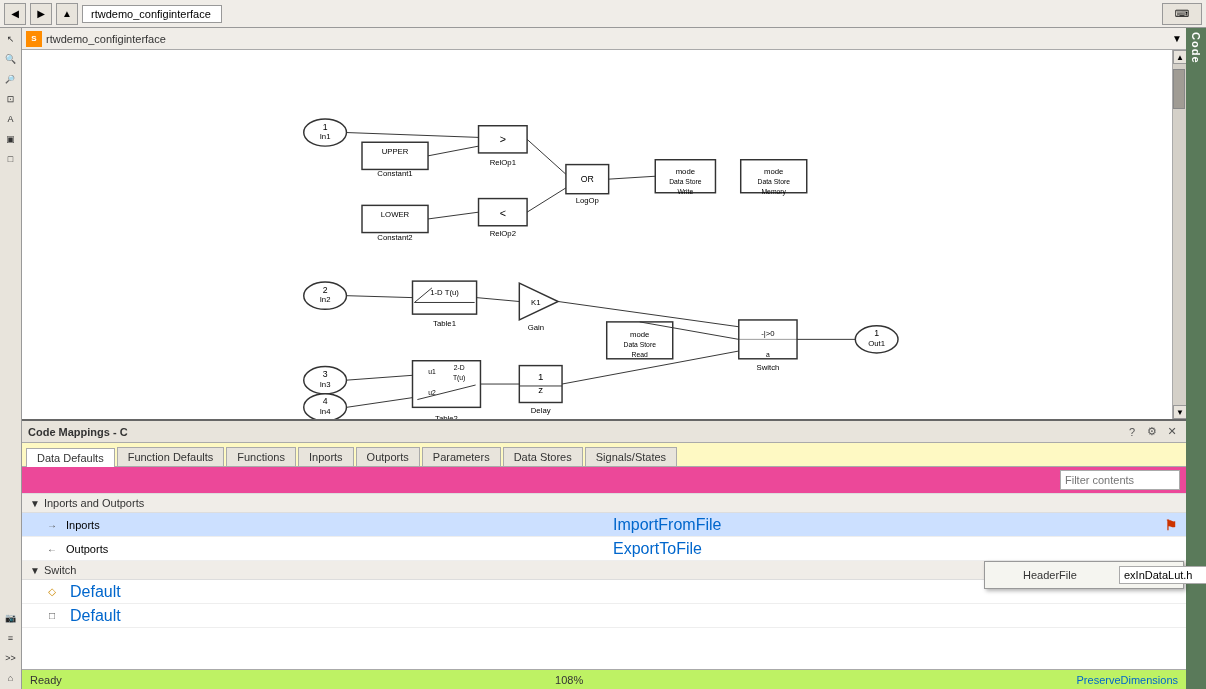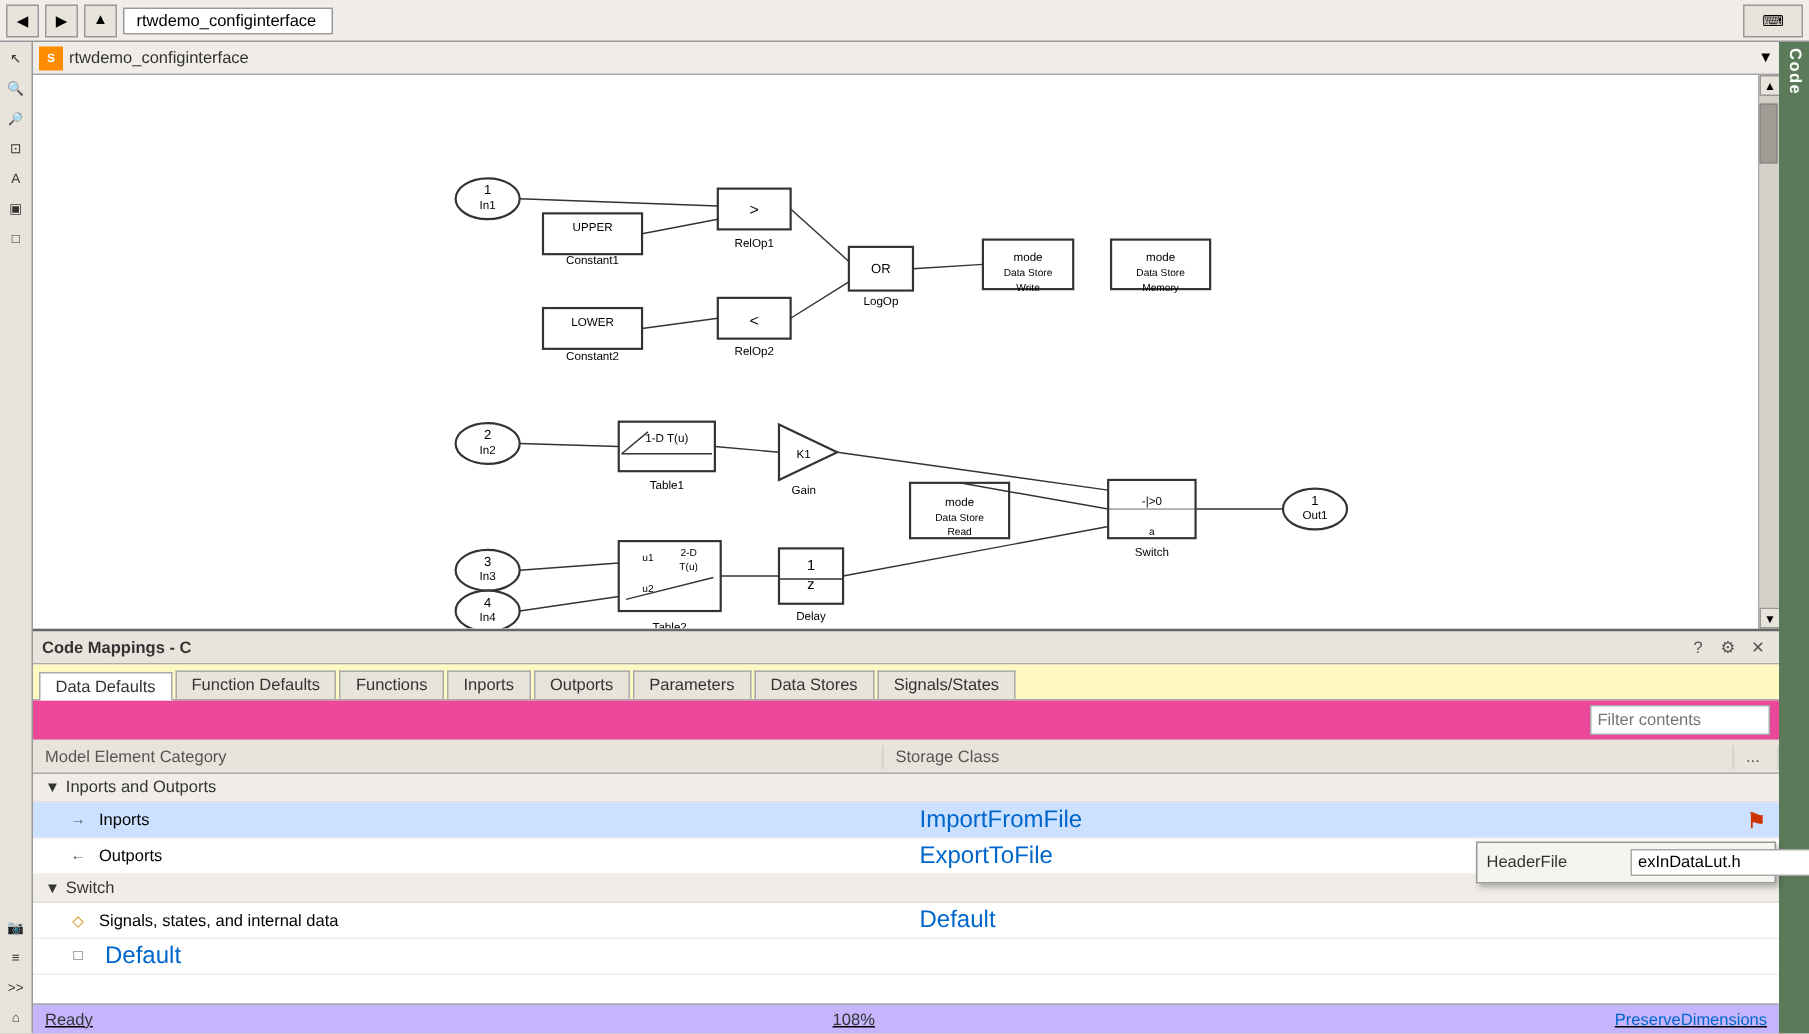--- a/index.html
+++ b/index.html
@@ -273,44 +273,44 @@
     }
     .props-row {
       display: flex;
       align-items: center;
       padding: 4px 6px;
       gap: 6px;
     }
     .props-label {
       color: #333;
       min-width: 90px;
+      margin-left: 32px;
     }
     .props-input {
       flex: 1;
       height: 18px;
       border: 1px solid #aaa;
       padding: 1px 4px;
       font-size: 11px;
       background: white;
     }
     .props-checkbox {
       width: 12px; height: 12px;
     }
 
     
     .status-bar {
       height: 20px;
-      background: #c4b5fd;
+      background: #bef264;
       border-top: 1px solid #aaa;
       display: flex;
       align-items: center;
       padding: 0 8px;
       gap: 8px;
       font-size: 11px;
-      text-decoration: underline;
     }
     .status-left { color: #333; }
     .status-center { flex: 1; text-align: center; color: #333; }
     .status-right { color: #0066cc; cursor: pointer; }
 
     
     .svg-diagram {
       width: 100%;
       height: 100%;
     }
@@ -537,25 +537,20 @@
         <div class="tab">Parameters</div>
         <div class="tab">Data Stores</div>
         <div class="tab">Signals/States</div>
       </div>
 
       <div class="filter-row">
         <input class="filter-input" type="text" placeholder="Filter contents" style="">
       </div>
 
       <div class="table-container">
-        <div class="table-header">
-          <div class="table-col col-model">Model Element Category</div>
-          <div class="table-col col-storage">Storage Class</div>
-          <div class="table-col col-extra">...</div>
-        </div>
 
         <div class="table-section-header">
           <span class="section-toggle">▼</span>
           <span>Inports and Outports</span>
         </div>
 
         <div class="table-row-item selected">
           <div class="row-indent"></div>
           <div class="row-icon">→</div>
           <div class="row-name">Inports</div>
@@ -574,21 +569,20 @@
         </div>
 
         <div class="table-section-header">
           <span class="section-toggle">▼</span>
           <span>Switch</span>
         </div>
 
         <div class="table-row-item">
           <div class="row-indent"></div>
           <div class="row-icon" style="color:#cc8800;">◇</div>
-          <div class="row-name">Signals, states, and internal data</div>
           <div class="row-value">Default</div>
           <div class="row-extra"></div>
         </div>
 
         <div class="table-row-item">
           <div class="row-indent"></div>
           <div class="row-icon">□</div>
           <div class="row-value">Default</div>
           <div class="row-extra"></div>
         </div>

